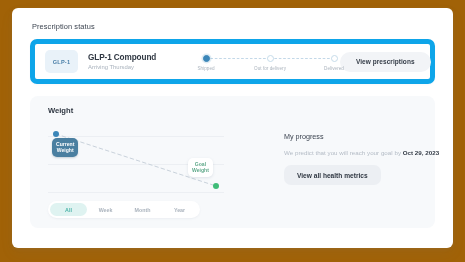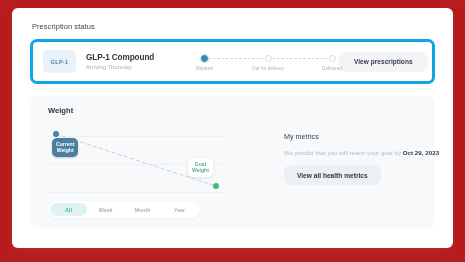--- a/index.html
+++ b/index.html
@@ -10,21 +10,21 @@
     overflow: hidden;
     background: #ffffff;
     font-family: "Liberation Sans", sans-serif;
     -webkit-font-smoothing: antialiased;
   }
 
   .page {
     position: relative;
     width: 465px;
     height: 262px;
-    background: #b91c1c;
+    background: #a16207;
     padding: 8px 12px 14px 12px;
   }
 
   .app-card {
     position: relative;
     width: 441px;
     height: 240px;
     background: #ffffff;
     border-radius: 6px;
     box-shadow: 0 1px 4px rgba(120,130,145,0.13), 0 6px 14px rgba(120,130,145,0.07);
@@ -39,21 +39,21 @@
     color: #3c4450;
     letter-spacing: 0.1px;
     margin: 4px 0 0 6px;
   }
 
   
   .rx-card {
     margin: 8px 4px 0 4px;
     height: 45px;
     background: #ffffff;
-    border: 3px solid #0ea5e9;
+    border: 5px solid #0ea5e9;
     border-radius: 7px;
     box-shadow: 0 1px 2px rgba(130,140,155,0.05);
     display: flex;
     align-items: center;
     padding: 0 12px 0 10px;
   }
 
   .rx-badge {
     width: 33px;
     height: 23px;
@@ -386,21 +386,21 @@
 
         <div class="segmented">
           <button class="seg active">All</button>
           <button class="seg">Week</button>
           <button class="seg">Month</button>
           <button class="seg">Year</button>
         </div>
       </div>
 
       <div class="weight-right">
-        <div class="progress-title">My metrics</div>
+        <div class="progress-title">My progress</div>
 
         <div class="progress-text">
           <span>We predict that you will reach your goal by </span><b>Oct 29, 2023</b>
         </div>
 
         <button class="btn-metrics">View all health metrics</button>
       </div>
     </div>
 
   </div>

